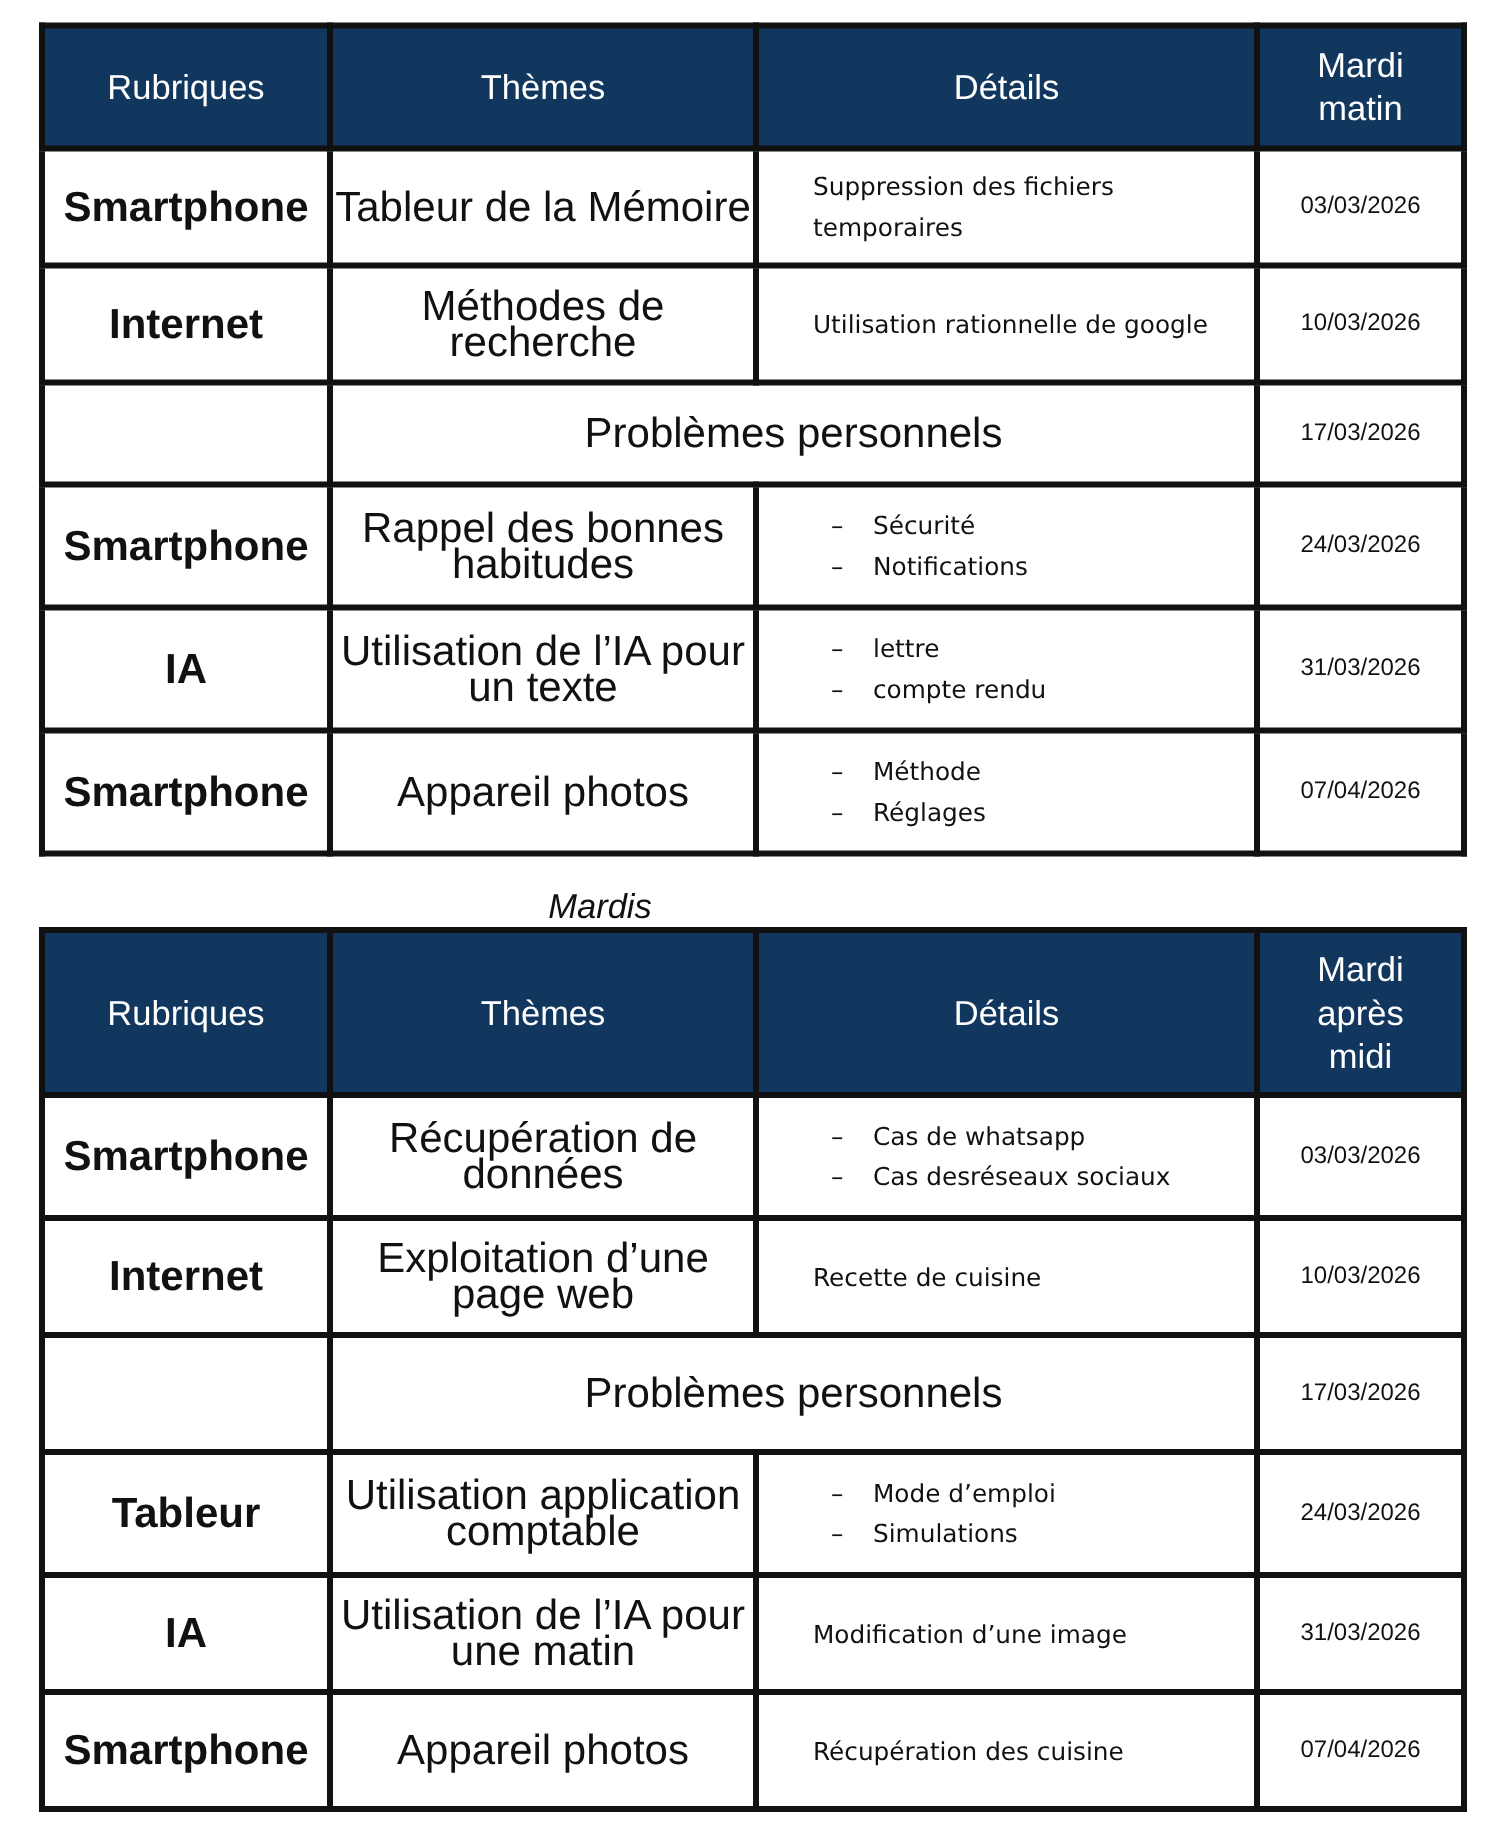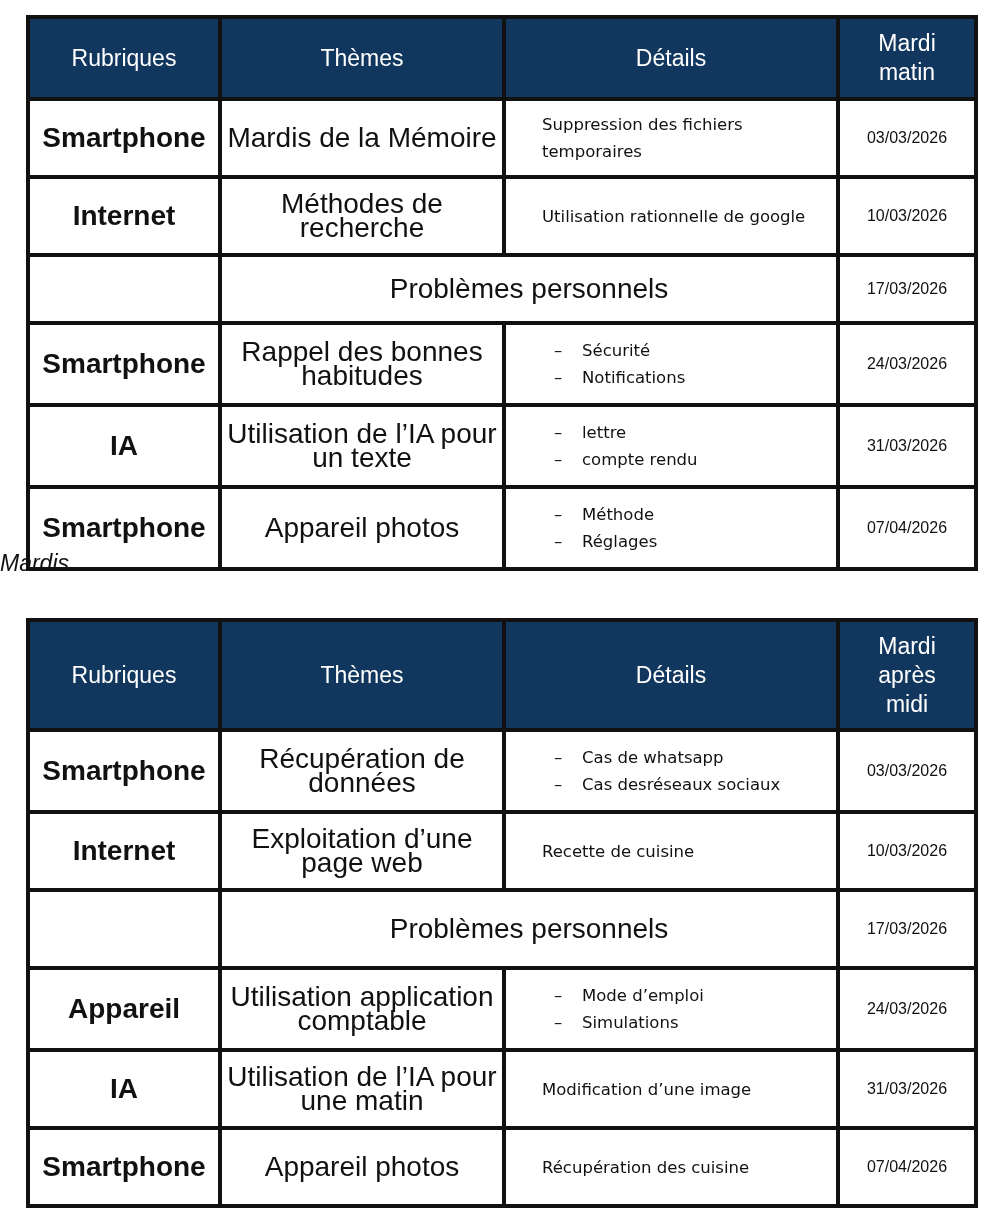--- a/index.html
+++ b/index.html
@@ -13,21 +13,21 @@
   .tbl td.date { font-size: 16px; }
   .det ul { list-style: none; margin: 12px; padding: 0; }
   .det li::before { content: "–"; display: inline-block; width: 28px; }
   #t1 { top: 15px; }
   #t1 thead tr { height: 82px; }
   #t1 tbody tr { height: 78px; }
   #t1 tbody tr.r2 { height: 68px; }
   #t2 { top: 618px; }
   #t2 thead tr { height: 110px; }
   #t2 tbody tr { height: 78px; }
-  .caption { position: absolute; top: 550px; left: 0; width: 800px; font-style: italic; font-size: 23px; }
+  .caption { position: absolute; top: 591px; left: 0; width: 800px; text-align: center; font-style: italic; font-size: 23px; }
   .col1 { width: 192px; } .col2 { width: 284px; } .col3 { width: 334px; } .col4 { width: 138px; }
 </style>
 </head>
 <body>
 
 <table class="tbl" id="t1">
   <colgroup>
       <col class="col1">
       <col class="col2">
       <col class="col3">
@@ -37,21 +37,21 @@
     <tr>
       <th>Rubriques</th>
       <th>Thèmes</th>
       <th>Détails</th>
       <th style="padding:0 22px;">Mardi matin</th>
     </tr>
   </thead>
   <tbody id="t1body">
       <tr class="r0">
         <td class="rub">Smartphone</td>
-        <td class="theme">Mardis de la Mémoire</td>
+        <td class="theme">Tableur de la Mémoire</td>
         <td class="det">
           <div>Suppression des fichiers temporaires</div>
         </td>
         <td class="date">03/03/2026</td>
       </tr>
       <tr class="r1">
         <td class="rub">Internet</td>
         <td class="theme">Méthodes de recherche</td>
         <td class="det">
           <div>Utilisation rationnelle de google</div>
@@ -135,21 +135,21 @@
           <div>Recette de cuisine</div>
         </td>
         <td class="date">10/03/2026</td>
       </tr>
       <tr class="r2">
         <td class="rub"></td>
         <td class="theme" colspan="2">Problèmes personnels</td>
         <td class="date">17/03/2026</td>
       </tr>
       <tr class="r3">
-        <td class="rub">Appareil</td>
+        <td class="rub">Tableur</td>
         <td class="theme">Utilisation application comptable</td>
         <td class="det">
           <ul>
             <li>Mode d’emploi</li>
             <li>Simulations</li>
           </ul>
         </td>
         <td class="date">24/03/2026</td>
       </tr>
       <tr class="r4">

